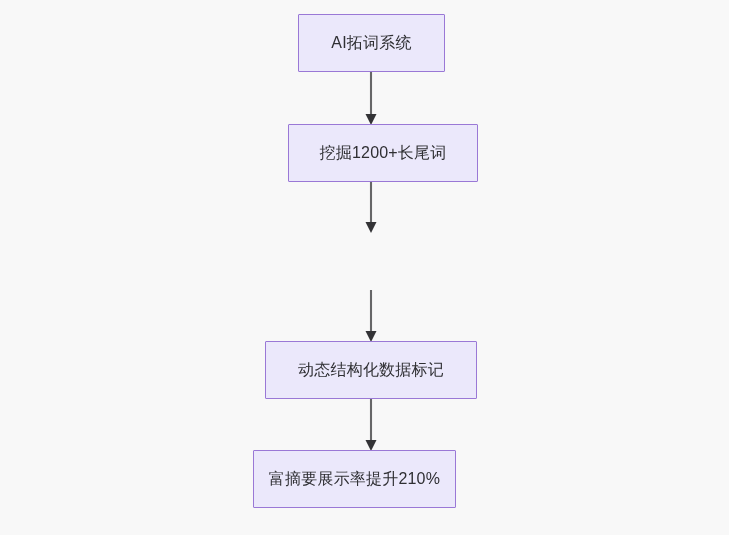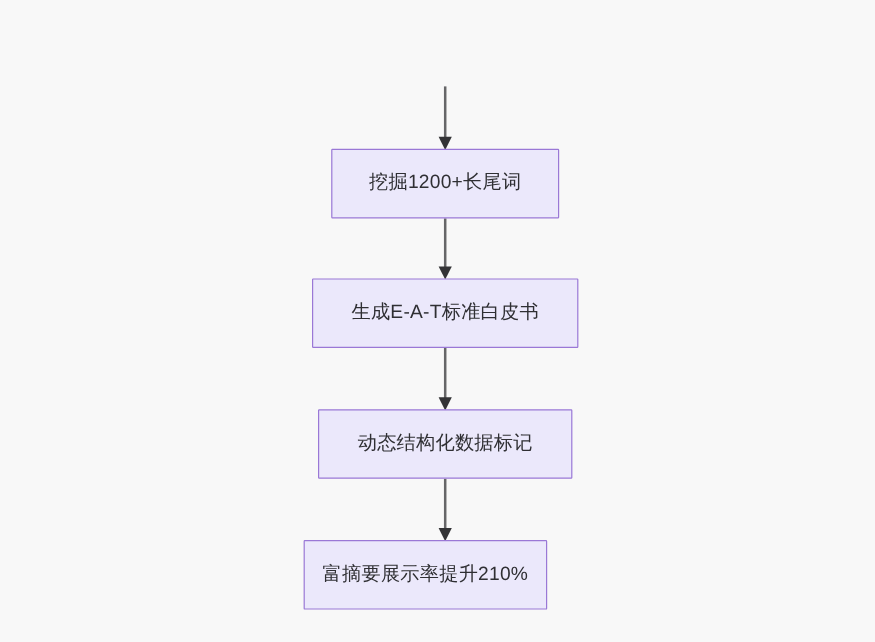--- a/index.html
+++ b/index.html
@@ -67,28 +67,28 @@
   <svg class="edge" style="left:355px; top:288px; width:32px; height:57px;">
     <line class="edge-line" x1="16" y1="2" x2="16" y2="45"></line>
     <polygon class="edge-head" points="16,54 10.5,43 21.5,43"></polygon>
   </svg>
 
   <svg class="edge" style="left:355px; top:397px; width:32px; height:57px;">
     <line class="edge-line" x1="16" y1="2" x2="16" y2="45"></line>
     <polygon class="edge-head" points="16,54 10.5,43 21.5,43"></polygon>
   </svg>
 
+  <div class="node" style="left:298px; top:14px; width:147px; height:58px;">
+    <span class="node-label">AI拓词系统</span>
+  </div>
 
-  <div class="node" style="left:276px; top:124px; width:190px; height:58px;">
+  <div class="node" style="left:288px; top:124px; width:190px; height:58px;">
     <span class="node-label">挖掘1200+长尾词</span>
   </div>
 
-  <div class="node" style="left:260px; top:232px; width:222px; height:58px;">
-    <span class="node-label">生成E-A-T标准白皮书</span>
-  </div>
 
   <div class="node" style="left:265px; top:341px; width:212px; height:58px;">
     <span class="node-label">动态结构化数据标记</span>
   </div>
 
   <div class="node" style="left:253px; top:450px; width:203px; height:58px;">
     <span class="node-label">富摘要展示率提升210%</span>
   </div>
 
 </div>

